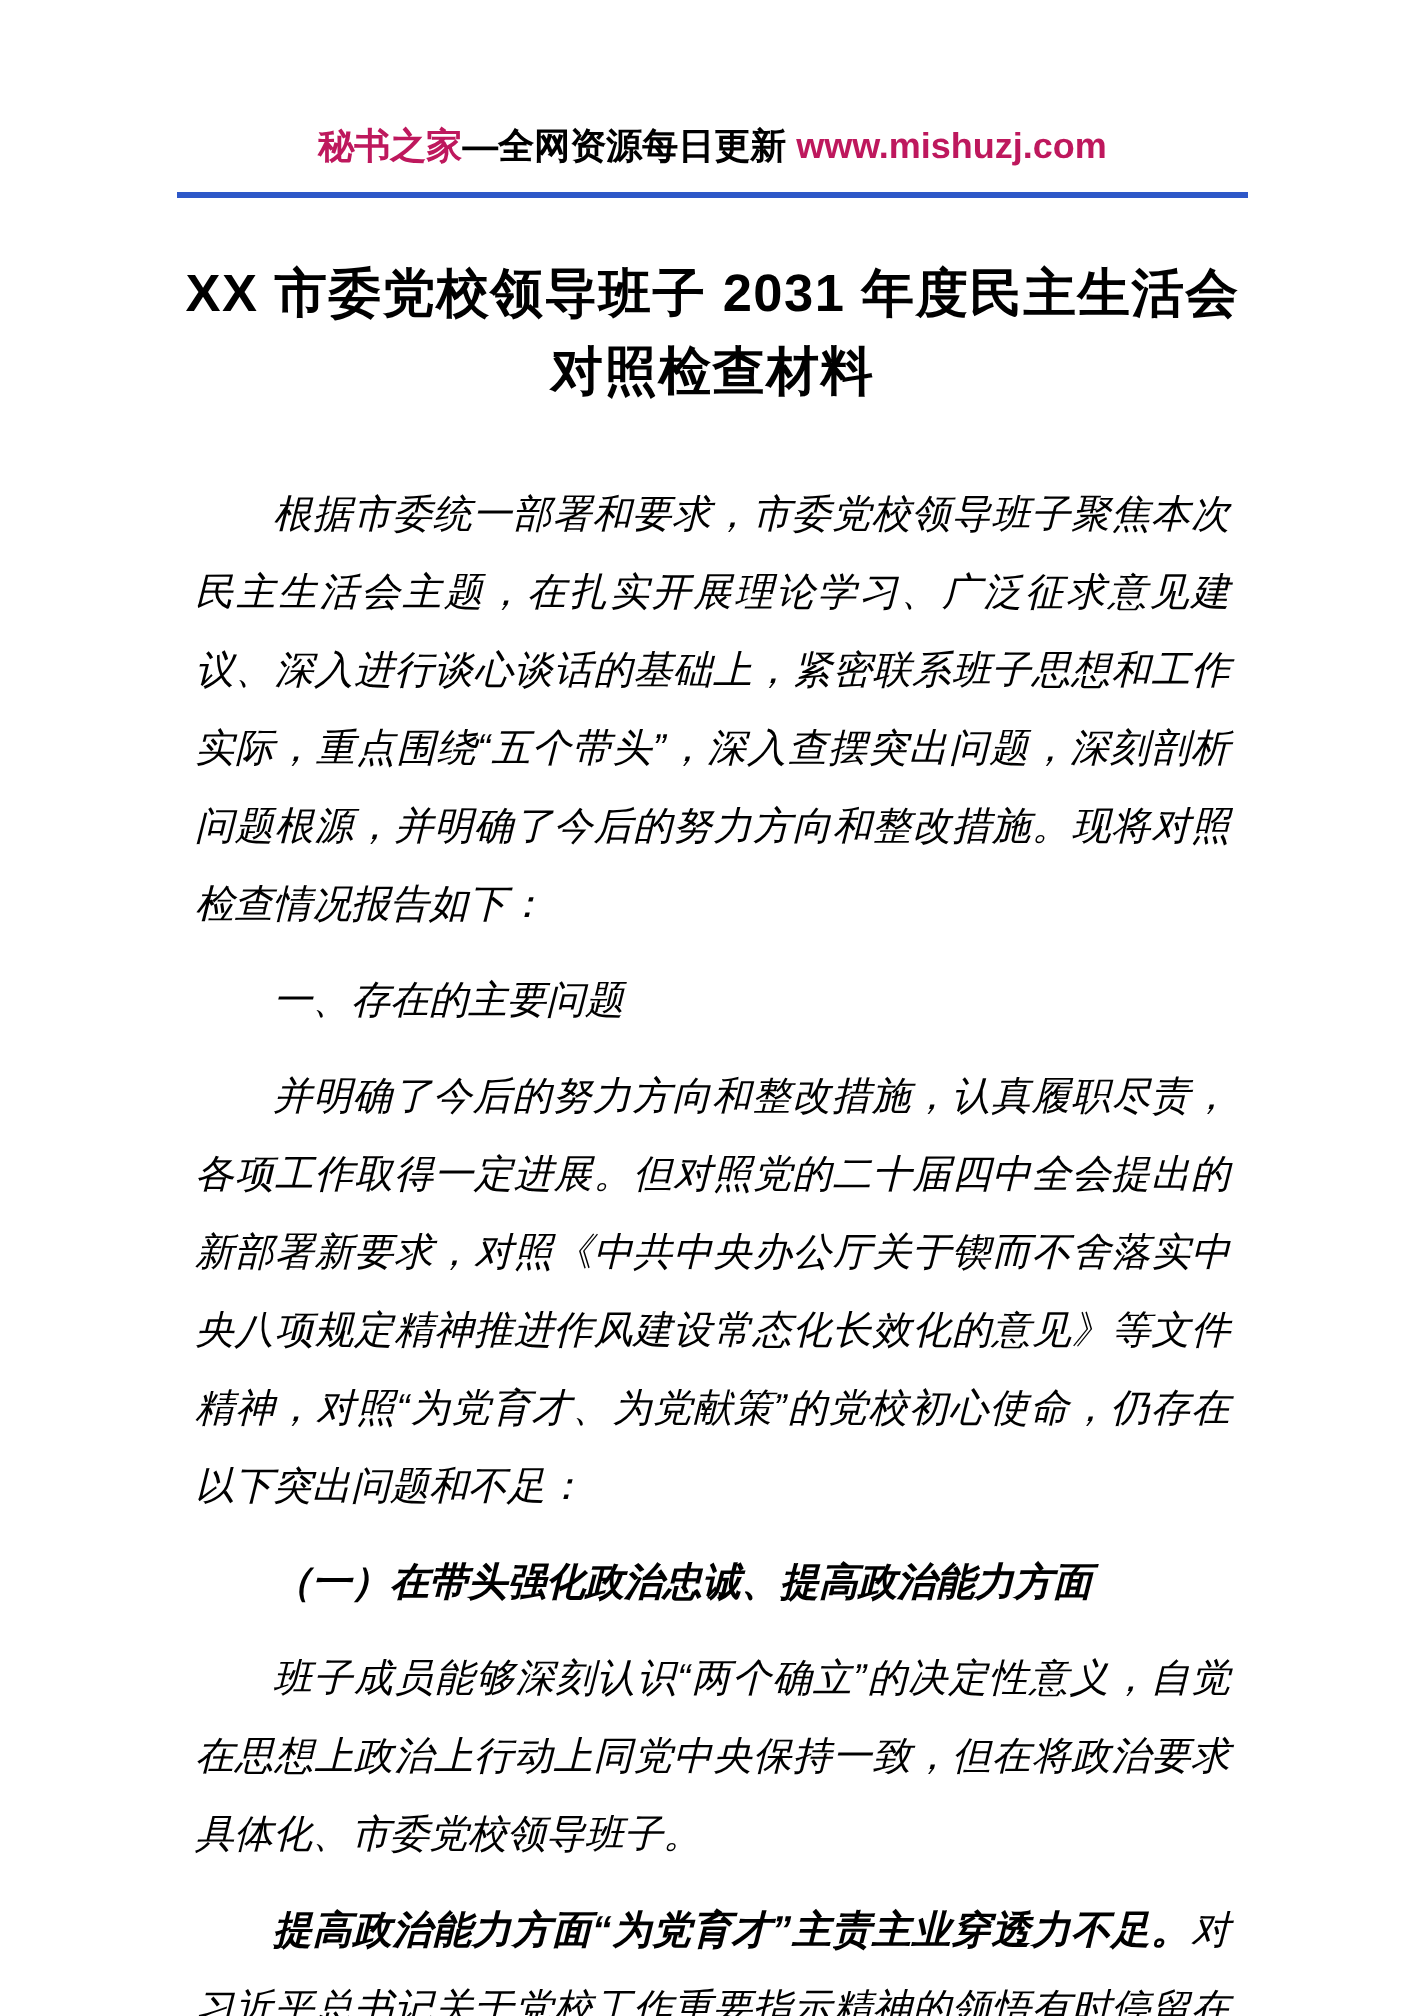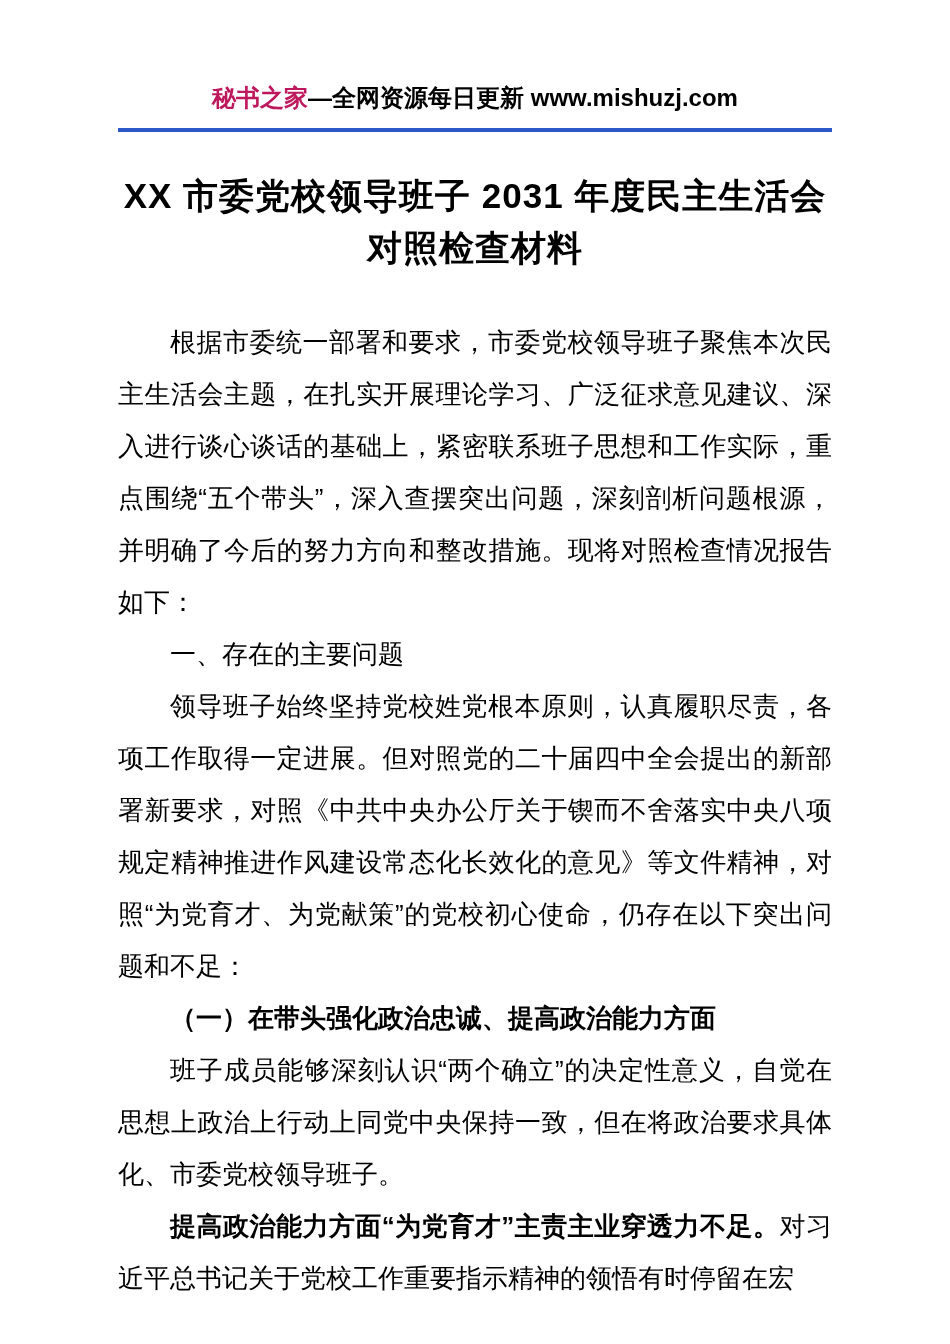--- a/index.html
+++ b/index.html
@@ -28,40 +28,41 @@
     border-bottom: 4px solid #2e58c8;
     white-space: nowrap;
   }
   .site-name {
     color: #be185d;
   }
   .tagline {
     color: #000000;
   }
   .site-url {
-    color: #000000;
+    color: #be185d;
   }
   .doc-title {
     margin: 38px 0 0 0;
     font-size: 35px;
     font-weight: bold;
     line-height: 52px;
     text-align: center;
     letter-spacing: 1px;
   }
   .doc-body {
     margin-top: 42px;
   }
   .para {
-    margin: 0;
+    margin: 12px;
     font-size: 26px;
     line-height: 52px;
     text-align: justify;
     text-indent: 2em;
     font-weight: normal;
+    font-style: italic;
   }
   .para.heading {
     text-align: left;
   }
   .para.subheading {
     text-align: left;
     font-weight: bold;
   }
   .bold {
     font-weight: bold;
@@ -72,19 +73,19 @@
 
 <div class="page">
 
   <div class="doc-header"><span class="site-name">秘书之家</span><span class="tagline">—全网资源每日更新 </span><span class="site-url">www.mishuzj.com</span></div>
 
   <h1 class="doc-title">XX 市委党校领导班子 2031 年度民主生活会对照检查材料</h1>
 
   <div class="doc-body">
     <p class="para">根据市委统一部署和要求，市委党校领导班子聚焦本次民主生活会主题，在扎实开展理论学习、广泛征求意见建议、深入进行谈心谈话的基础上，紧密联系班子思想和工作实际，重点围绕“五个带头”，深入查摆突出问题，深刻剖析问题根源，并明确了今后的努力方向和整改措施。现将对照检查情况报告如下：</p>
     <p class="para heading">一、存在的主要问题</p>
-    <p class="para">领导班子始终坚持党校姓党根本原则，认真履职尽责，各项工作取得一定进展。但对照党的二十届四中全会提出的新部署新要求，对照《中共中央办公厅关于锲而不舍落实中央八项规定精神推进作风建设常态化长效化的意见》等文件精神，对照“为党育才、为党献策”的党校初心使命，仍存在以下突出问题和不足：</p>
+    <p class="para">并明确了今后的努力方向和整改措施，认真履职尽责，各项工作取得一定进展。但对照党的二十届四中全会提出的新部署新要求，对照《中共中央办公厅关于锲而不舍落实中央八项规定精神推进作风建设常态化长效化的意见》等文件精神，对照“为党育才、为党献策”的党校初心使命，仍存在以下突出问题和不足：</p>
     <p class="para subheading">（一）在带头强化政治忠诚、提高政治能力方面</p>
     <p class="para">班子成员能够深刻认识“两个确立”的决定性意义，自觉在思想上政治上行动上同党中央保持一致，但在将政治要求具体化、市委党校领导班子。</p>
     <p class="para"><span class="bold">提高政治能力方面“为党育才”主责主业穿透力不足。</span><span>对习近平总书记关于党校工作重要指示精神的领悟有时停留在宏</span></p>
   </div>
 
 </div>
 
 </body></html>

